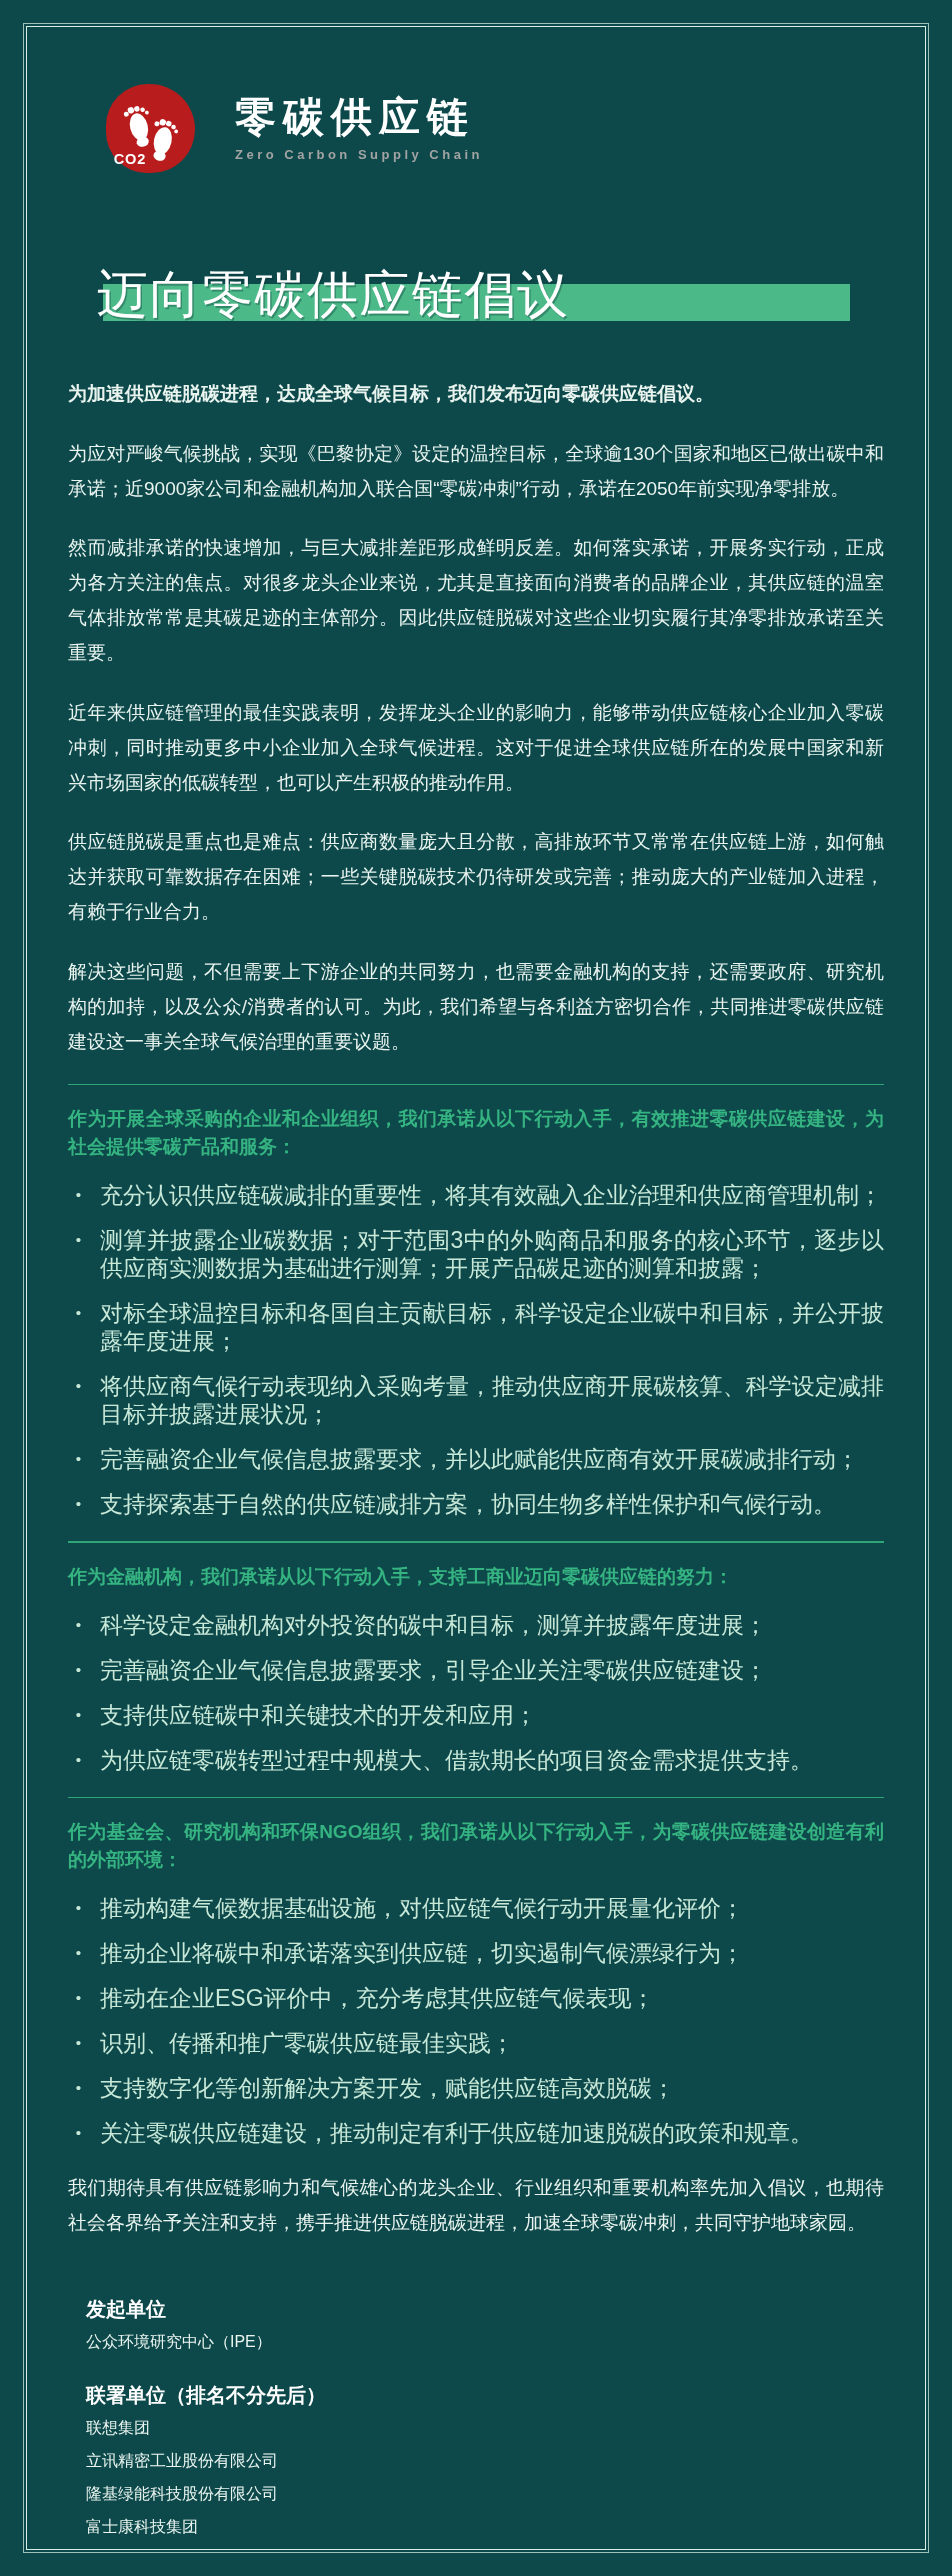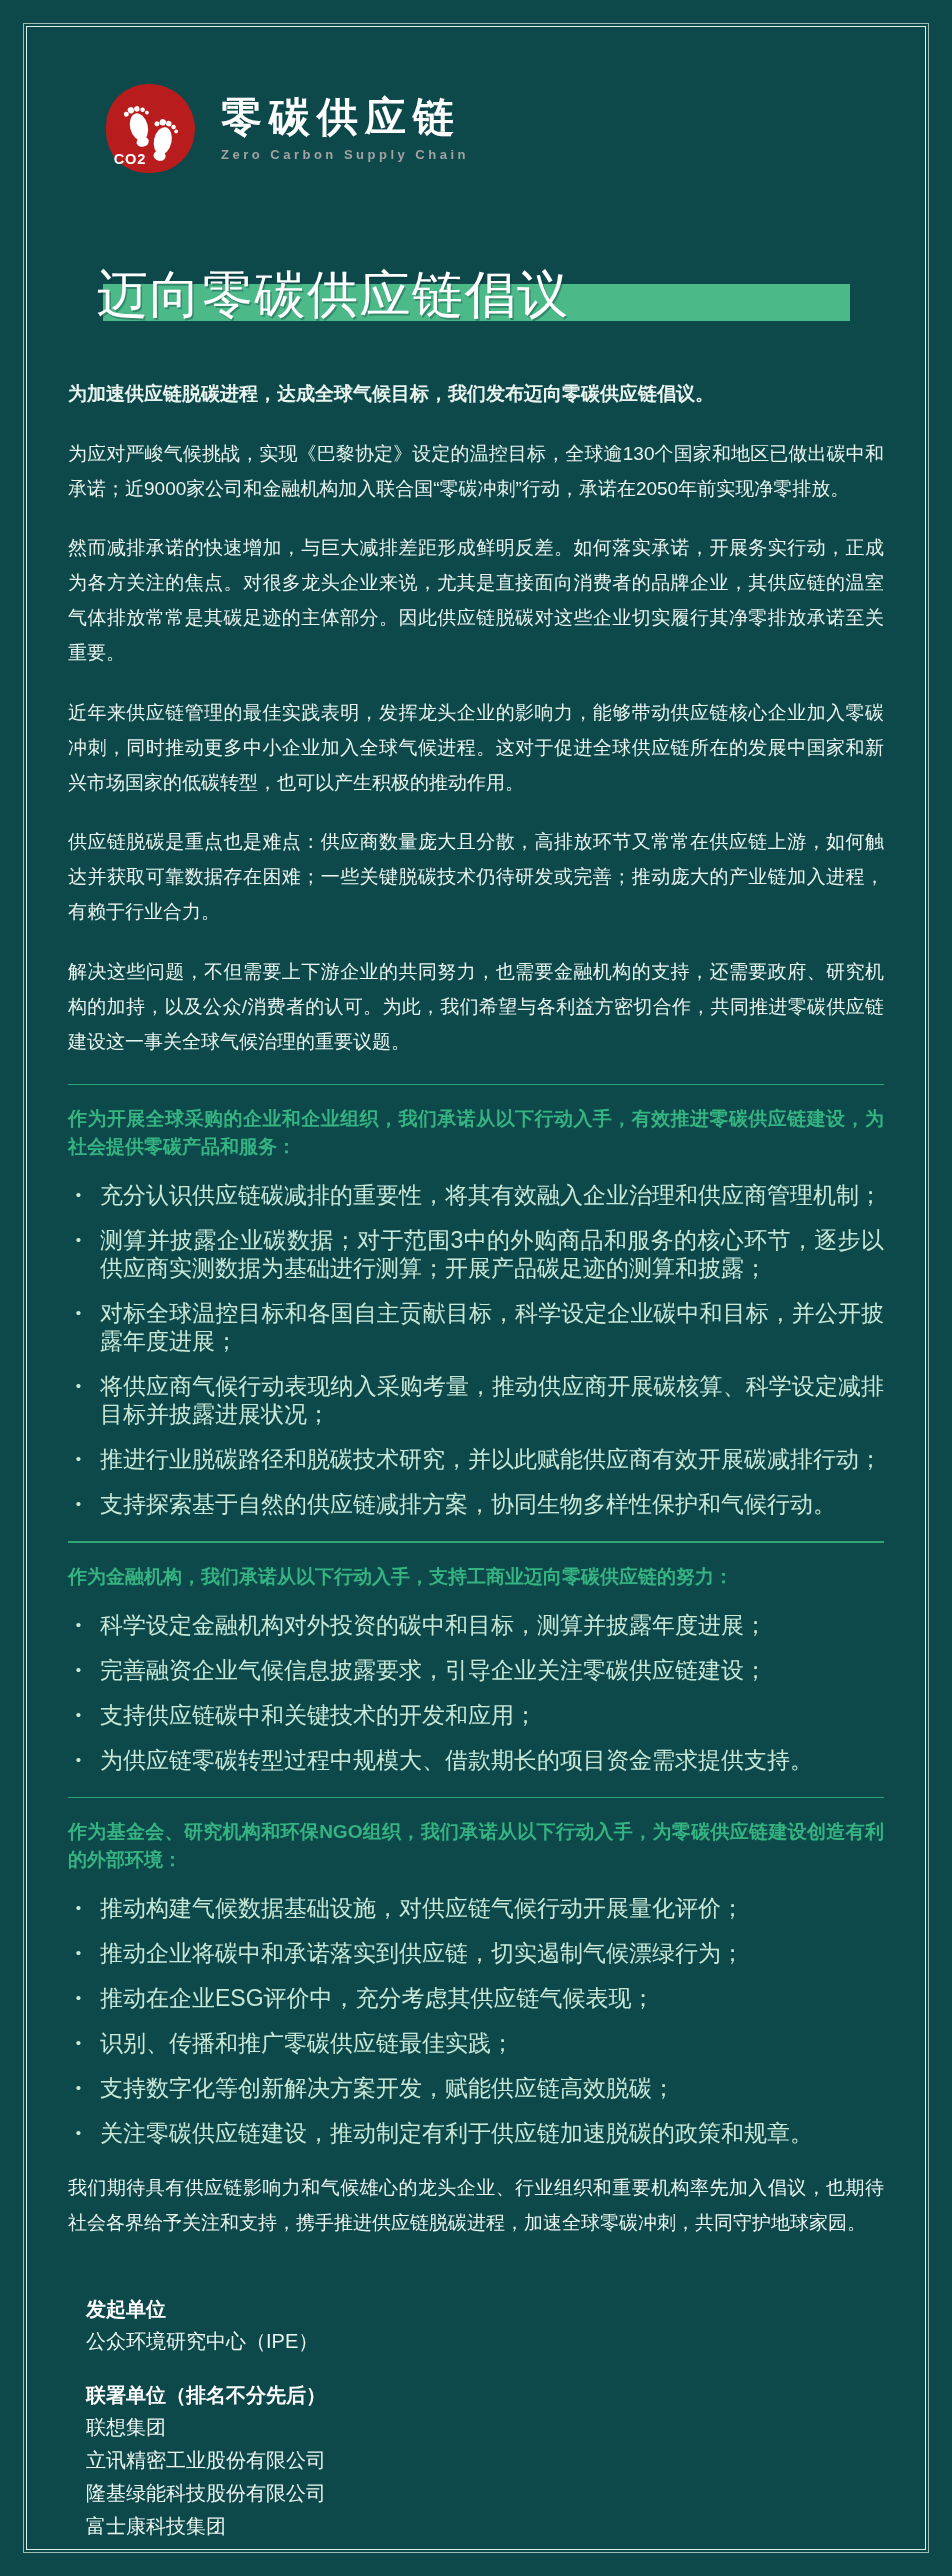--- a/index.html
+++ b/index.html
@@ -39,21 +39,21 @@
     width:89px; height:89px;
     background:#b91c1c;
     border-radius:48% 52% 50% 47%;
     flex:0 0 auto;
   }
   .logo-badge svg{position:absolute; inset:0;}
   .co2{
     position:absolute; left:7.7px; bottom:6.1px;
     color:#ffffff; font-weight:bold; font-size:14.6px; letter-spacing:0.8px;
   }
-  .logo-text{margin-left:26px;}
+  .logo-text{margin-left:40px;}
   .logo-cn{
     color:#ffffff; font-size:41px; font-weight:800; letter-spacing:7px;
     line-height:1.1; white-space:nowrap;
   }
   .logo-en{
     color:#a3a3a3; font-size:13px; font-weight:bold; letter-spacing:3.5px;
     margin-top:7.7px; white-space:nowrap;
   }
   
   .title-wrap{
@@ -108,21 +108,21 @@
   .closing{margin-top:23px; margin-bottom:0;}
   
   .footer{
     margin-top:54px;
     margin-left:18px;
   }
   .f-label{
     color:#ffffff; font-weight:bold; font-size:20px; line-height:31px;
   }
   .f-item{
-    color:#eaf5f0; font-size:20px; line-height:33px;
+    color:#eaf5f0; font-size:16px; line-height:33px;
   }
   .f-gap{height:21.5px;}
 </style>
 </head>
 <body>
 
 <div class="poster">
   <div class="frame-outer"></div>
   <div class="frame-inner"></div>
 
@@ -173,21 +173,21 @@
     <p class="para">解决这些问题，不但需要上下游企业的共同努力，也需要金融机构的支持，还需要政府、研究机构的加持，以及公众/消费者的认可。为此，我们希望与各利益方密切合作，共同推进零碳供应链建设这一事关全球气候治理的重要议题。</p>
 
     <section>
       <hr class="sep">
       <h2 class="sec-head">作为开展全球采购的企业和企业组织，我们承诺从以下行动入手，有效推进零碳供应链建设，为社会提供零碳产品和服务：</h2>
       <ul class="bullets">
         <li>充分认识供应链碳减排的重要性，将其有效融入企业治理和供应商管理机制；</li>
         <li>测算并披露企业碳数据；对于范围3中的外购商品和服务的核心环节，逐步以供应商实测数据为基础进行测算；开展产品碳足迹的测算和披露；</li>
         <li>对标全球温控目标和各国自主贡献目标，科学设定企业碳中和目标，并公开披露年度进展；</li>
         <li>将供应商气候行动表现纳入采购考量，推动供应商开展碳核算、科学设定减排目标并披露进展状况；</li>
-        <li>推进行业脱碳路径和脱碳技术研究，并以此赋能供应商有效开展碳减排行动；</li>
+        <li>完善融资企业气候信息披露要求，并以此赋能供应商有效开展碳减排行动；</li>
         <li>支持探索基于自然的供应链减排方案，协同生物多样性保护和气候行动。</li>
       </ul>
     </section>
 
     <section>
       <hr class="sep">
       <h2 class="sec-head">作为金融机构，我们承诺从以下行动入手，支持工商业迈向零碳供应链的努力：</h2>
       <ul class="bullets">
         <li>科学设定金融机构对外投资的碳中和目标，测算并披露年度进展；</li>
         <li>完善融资企业气候信息披露要求，引导企业关注零碳供应链建设；</li>

